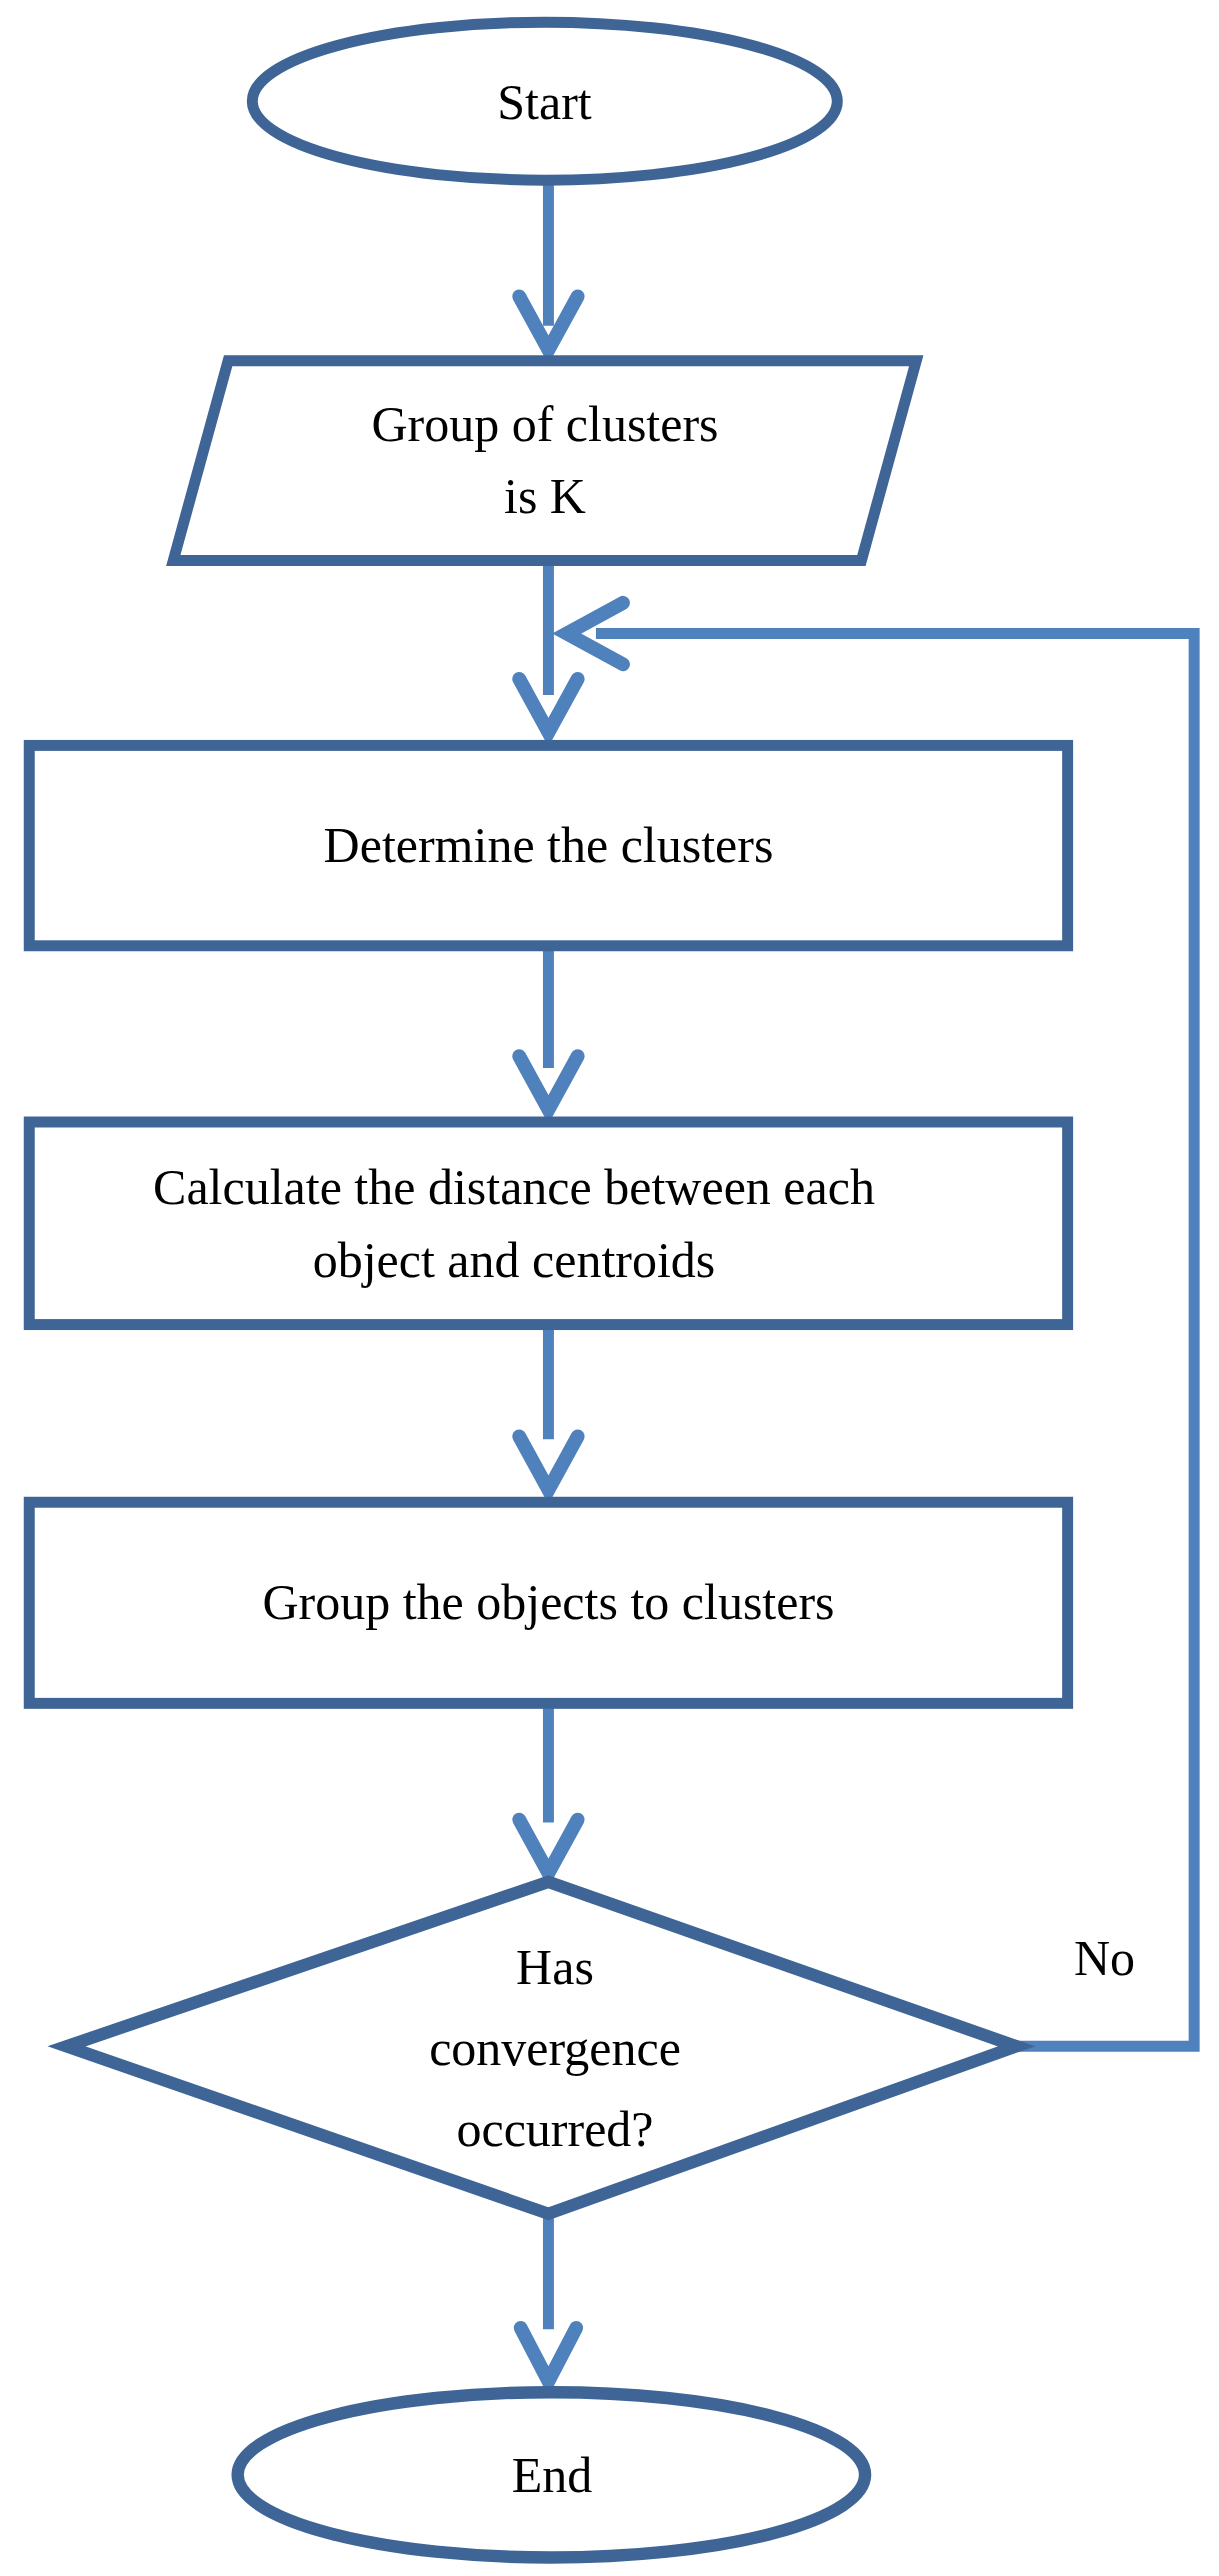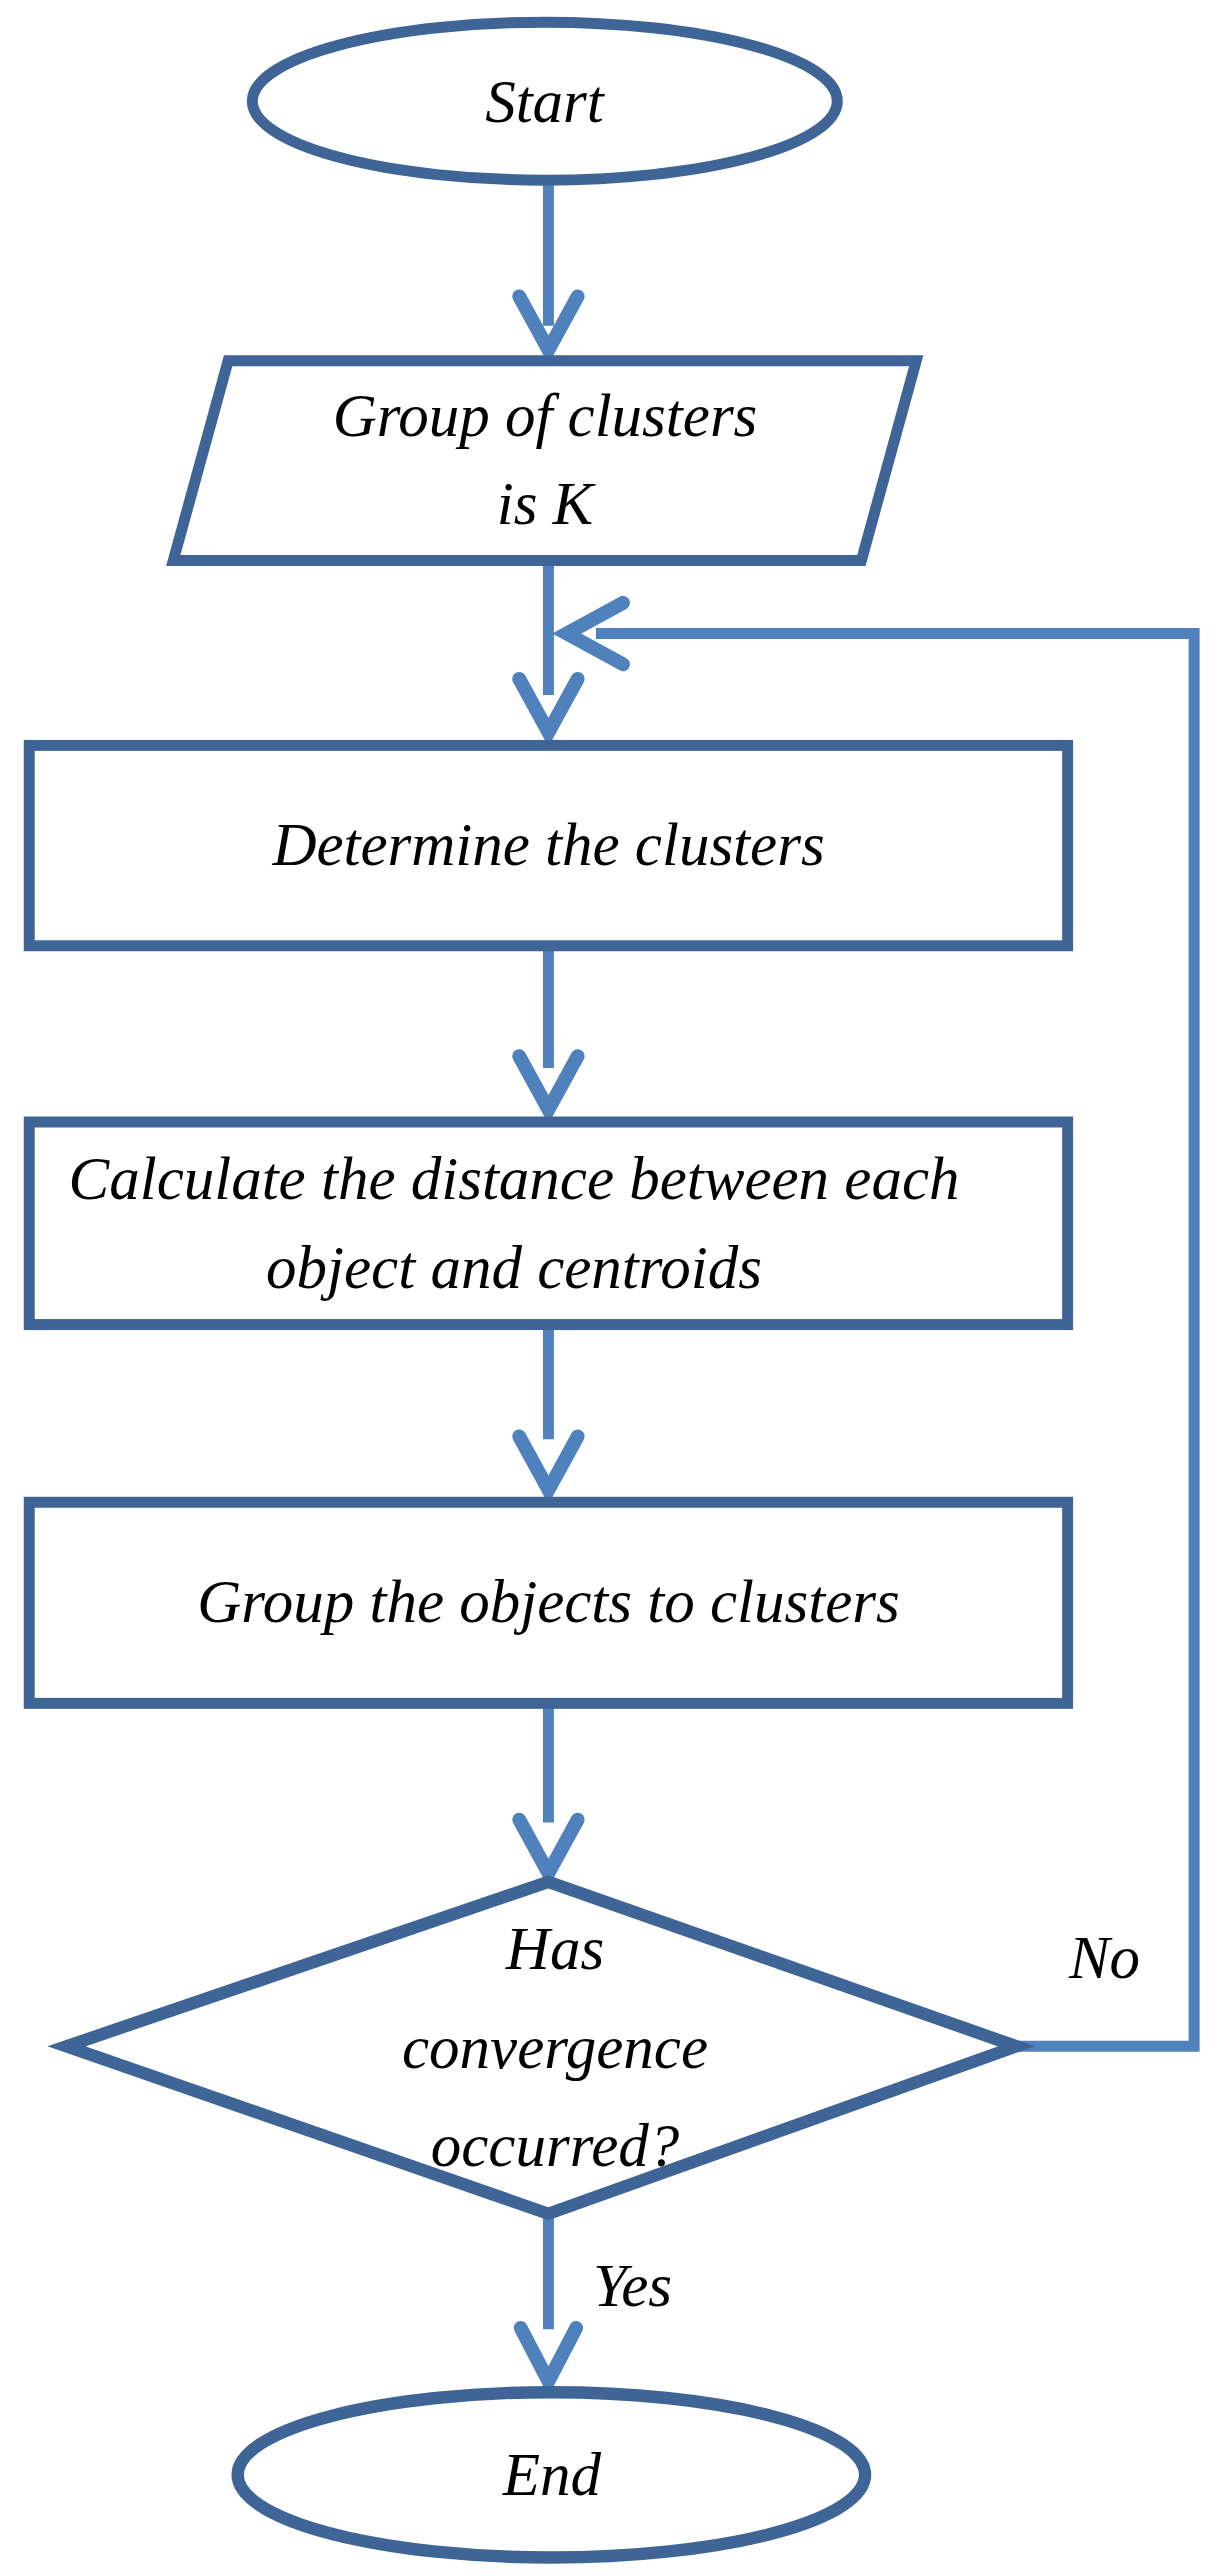--- a/index.html
+++ b/index.html
@@ -48,23 +48,22 @@
   }
   
   .label {
     position: absolute;
     display: flex;
     align-items: center;
     justify-content: center;
     text-align: center;
     white-space: pre-line;
     color: var(--text, #000000);
-    font-size: 61px;
+    font-size: 50px;
     line-height: 1.45;
-    font-style: italic;
   }
   .label.decision-text {
     line-height: 1.62;
   }
   .label.edge-text {
     line-height: 1.1;
   }
 </style>
 </head>
 <body>
@@ -134,18 +133,17 @@
 object and centroids</div>
 
   <div class="label" style="left:24px; top:1497px; width:1049px; height:211px;">Group the objects to clusters</div>
 
   <div class="label decision-text" style="left:80px; top:1882px; width:950px; height:332px;">Has
 convergence
 occurred?</div>
 
   <div class="label" style="left:238px; top:2392px; width:628px; height:167px;">End</div>
 
-  <div class="label edge-text" style="left:563px; top:2231px; width:139px; height:110px;">Yes</div>
 
   <div class="label edge-text" style="left:1024px; top:1894px; width:161px; height:128px;">No</div>
 
 </div>
 
 
 </body></html>

